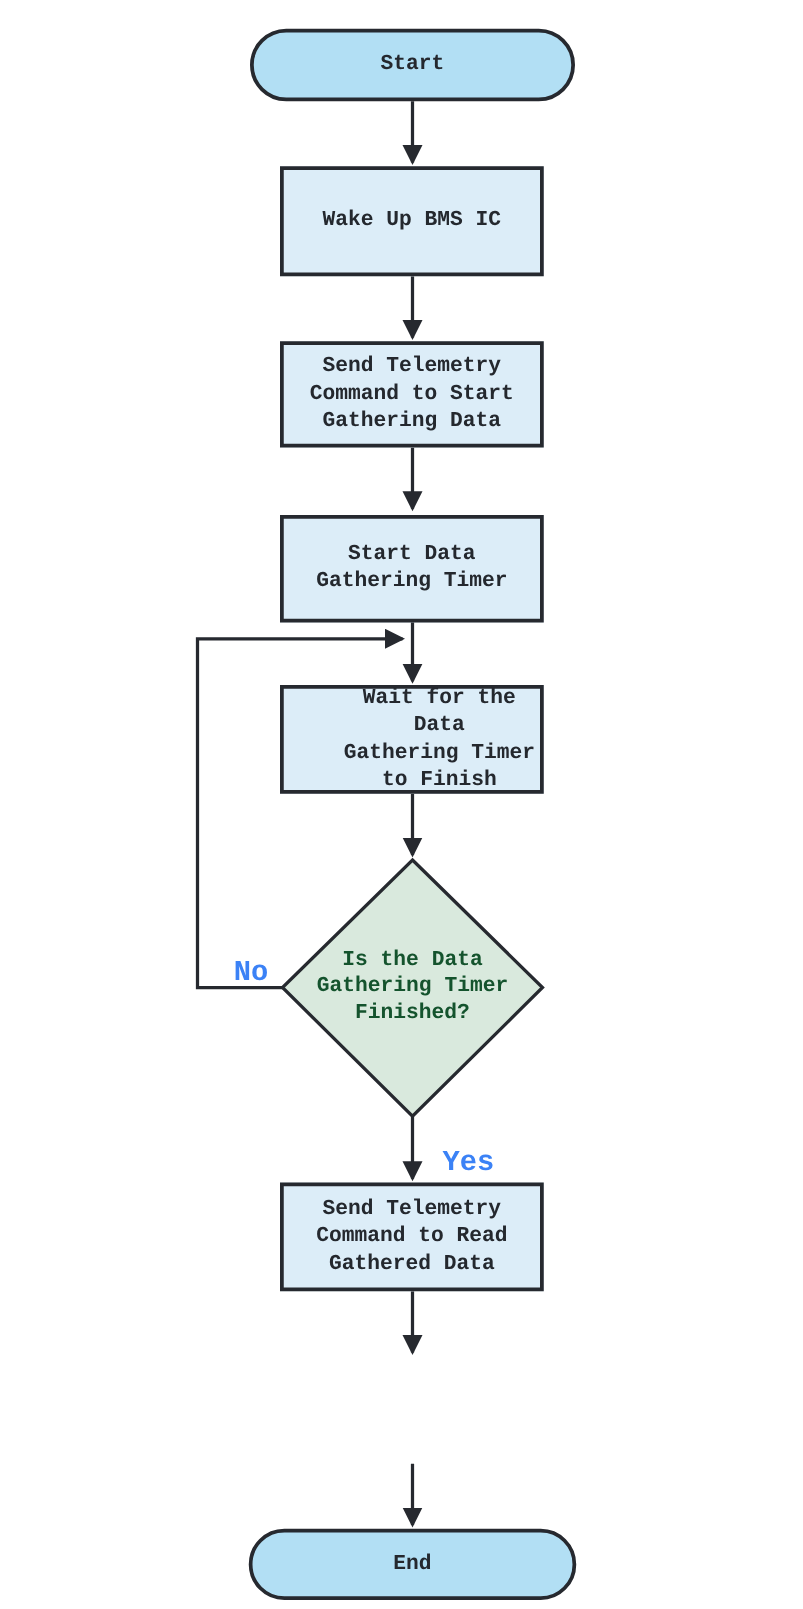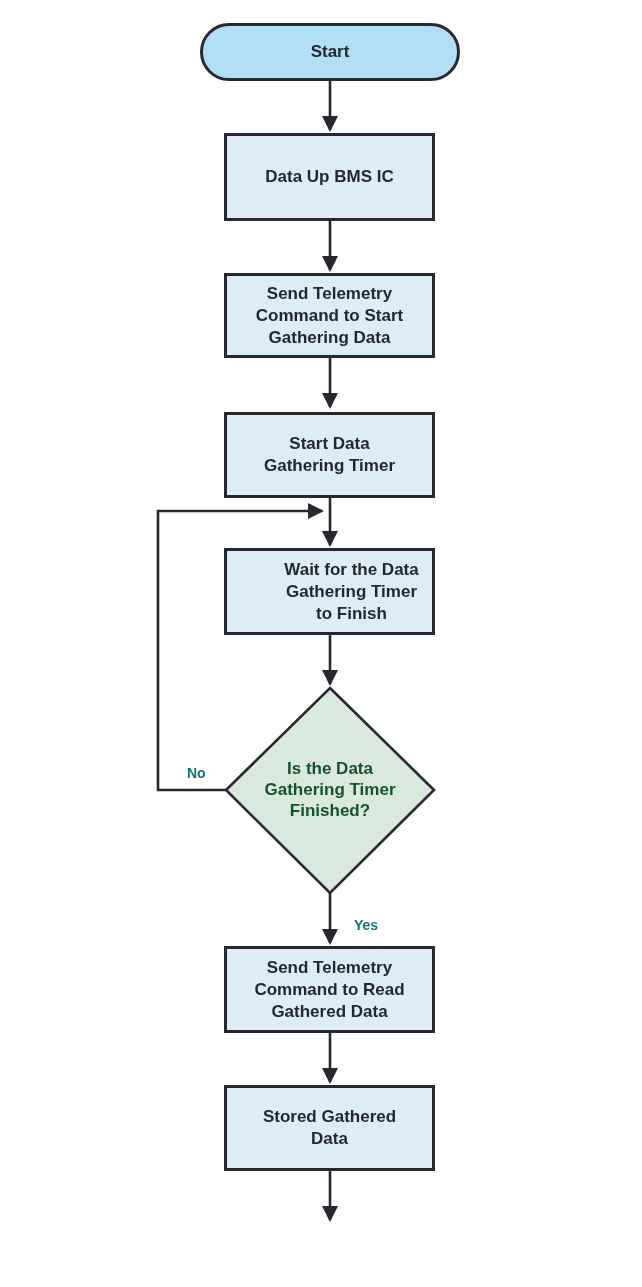--- a/index.html
+++ b/index.html
@@ -1,21 +1,21 @@
 <!DOCTYPE html>
 <html><head>
 <meta charset="utf-8">
 <style>
   html, body { margin: 0; padding: 0; background: #ffffff; }
   .canvas {
     position: relative;
     width: 614px;
     height: 1287px;
     background: #ffffff;
-    font-family: Liberation Sans, sans-serif;
+    font-family: Liberation Mono, monospace;
     overflow: hidden;
   }
   .layer { position: absolute; left: 0; top: 0; }
   .node {
     position: absolute;
     box-sizing: border-box;
     display: flex;
     align-items: center;
     justify-content: center;
     text-align: center;
@@ -44,22 +44,22 @@
     text-align: center;
     font-weight: 700;
     font-size: 17px;
     line-height: 21px;
     color: #14532d;
     white-space: pre-line;
   }
   .edge-label {
     position: absolute;
     font-weight: 700;
-    font-size: 14px;
-    color: #0f766e;
+    font-size: 23px;
+    color: #3b82f6;
   }
 </style>
 </head>
 <body>
 
 <div class="canvas">
 
   <svg class="layer" width="642" height="1287" viewBox="0 0 642 1287">
     <defs>
       <marker id="arrow" markerUnits="userSpaceOnUse" markerWidth="20" markerHeight="18" refX="14" refY="8" orient="auto">
@@ -78,21 +78,21 @@
       <polyline points="228,790 158,790 158,511 322,511" marker-end="url(#arrow)"></polyline>
     </g>
     <polygon points="330,688 434,790 330,893 226,790" fill="#d9e9dd" stroke="#26292f" stroke-width="2.6" stroke-linejoin="miter"></polygon>
   </svg>
 
   <div class="node oval" style="left:200px; top:23px; width:260px; height:58px;">
     <span>Start</span>
   </div>
 
   <div class="node rect" style="top:133px; height:88px;">
-    <span>Data Up BMS IC</span>
+    <span>Wake Up BMS IC</span>
   </div>
 
   <div class="node rect" style="top:273px; height:85px;">
     <span>Send Telemetry
 Command to Start
 Gathering Data</span>
   </div>
 
   <div class="node rect" style="top:412px; height:86px;">
     <span>Start Data
@@ -108,23 +108,22 @@
   <div class="diamond-label">Is the Data
 Gathering Timer
 Finished?</div>
 
   <div class="node rect" style="top:946px; height:87px;">
     <span>Send Telemetry
 Command to Read
 Gathered Data</span>
   </div>
 
-  <div class="node rect" style="top:1085px; height:86px;">
-    <span>Stored Gathered
-Data</span>
+
+  <div class="node oval" style="left:199px; top:1223px; width:262px; height:57px;">
+    <span>End</span>
   </div>
-
 
   <div class="edge-label" style="left:187px; top:765px;">No</div>
 
   <div class="edge-label" style="left:354px; top:917px;">Yes</div>
 
 </div>
 
 </body></html>

